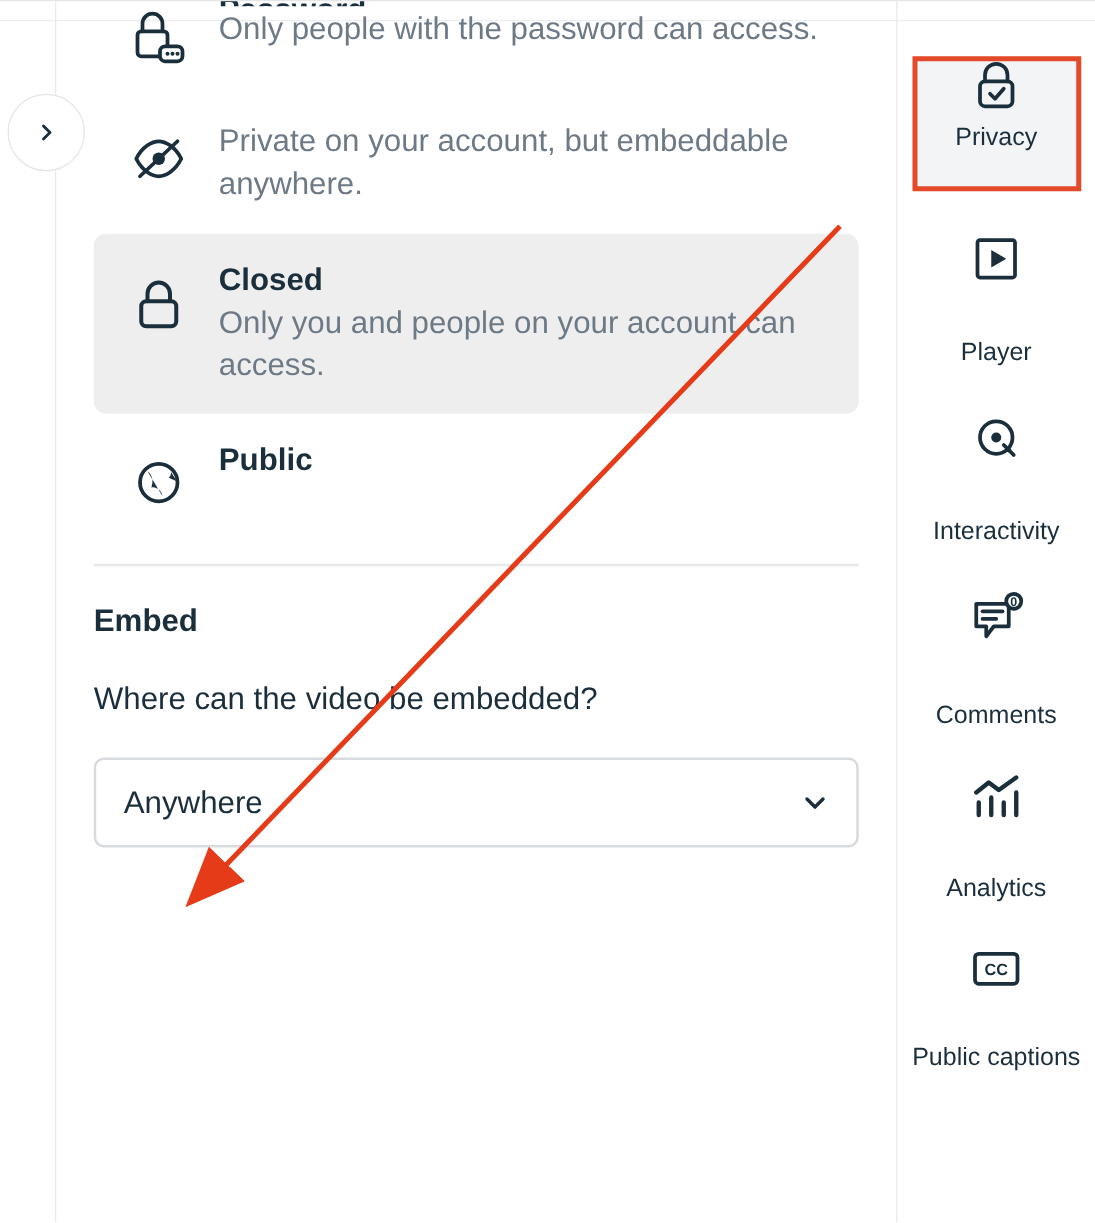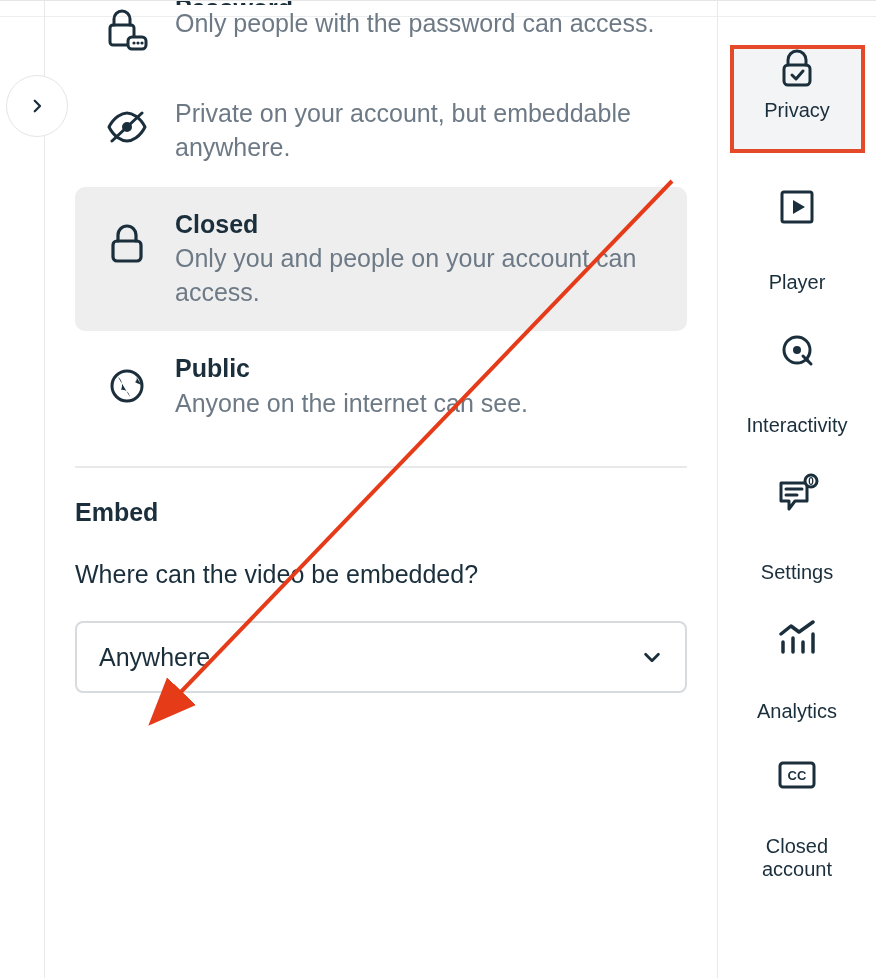--- a/index.html
+++ b/index.html
@@ -92,21 +92,20 @@
       <div class="opt">
         <div class="iconcell">
           <svg width="38" height="38" viewBox="0 0 38 38" fill="none" stroke="#1a2e3b" stroke-width="3" stroke-linecap="round" stroke-linejoin="round">
             <circle cx="19" cy="19" r="15"></circle>
             <path d="M10 10 C14 13 15 18 13 23 C17 22 21 25 22 30" fill="#1a2e3b" stroke="none"></path>
             <path d="M26 6 C29 9 30 13 27 15 C30 17 33 17 34 19" fill="#1a2e3b" stroke="none"></path>
           </svg>
         </div>
         <div class="textcell">
           <h3>Public</h3>
-          <p>Anyone on the internet can see.</p>
         </div>
       </div>
     </div>
 
     <hr class="divider">
 
     <div class="embed-section">
       <h2>Embed</h2>
       <p class="q">Where can the video be embedded?</p>
       <div class="select">
@@ -150,40 +149,40 @@
     </div>
 
     <div class="sb-item tight">
       <svg width="44" height="44" viewBox="0 0 44 44" fill="none" stroke="#1a2e3b" stroke-width="3" stroke-linecap="round" stroke-linejoin="round">
         <path d="M6 10 H32 V28 H20 L14 36 V28 H6 Z"></path>
         <line x1="11" y1="16" x2="27" y2="16"></line>
         <line x1="11" y1="22" x2="22" y2="22"></line>
         <circle cx="36" cy="8" r="6" fill="#fff"></circle>
         <text x="36" y="12" font-size="10" font-weight="700" text-anchor="middle" fill="#1a2e3b" stroke="none">0</text>
       </svg>
-      <div class="lbl">Settings</div>
+      <div class="lbl">Comments</div>
     </div>
 
     <div class="sb-item tight">
       <svg width="40" height="36" viewBox="0 0 40 36" fill="none" stroke="#1a2e3b" stroke-width="3.5" stroke-linecap="round" stroke-linejoin="round">
         <polyline points="4 14 14 6 22 12 36 2"></polyline>
         <line x1="6" y1="22" x2="6" y2="32"></line>
         <line x1="16" y1="18" x2="16" y2="32"></line>
         <line x1="26" y1="22" x2="26" y2="32"></line>
         <line x1="36" y1="14" x2="36" y2="32"></line>
       </svg>
       <div class="lbl">Analytics</div>
     </div>
 
     <div class="sb-item tight">
       <svg width="42" height="32" viewBox="0 0 42 32" fill="none" stroke="#1a2e3b" stroke-width="3" stroke-linejoin="round">
         <rect x="4" y="4" width="34" height="24" rx="3"></rect>
         <text x="21" y="21" font-size="13" font-weight="700" text-anchor="middle" fill="#1a2e3b" stroke="none">CC</text>
       </svg>
-      <div class="lbl">Closed account</div>
+      <div class="lbl">Public captions</div>
     </div>
 
   </div>
 
   <svg class="arrow-annot" width="876" height="978" style="left:0;top:0;">
     <defs>
       <marker id="ah" markerWidth="12" markerHeight="12" refX="2" refY="5" orient="auto">
         <path d="M0 0 L12 5 L0 10 Z" fill="#e63b19"></path>
       </marker>
     </defs>

